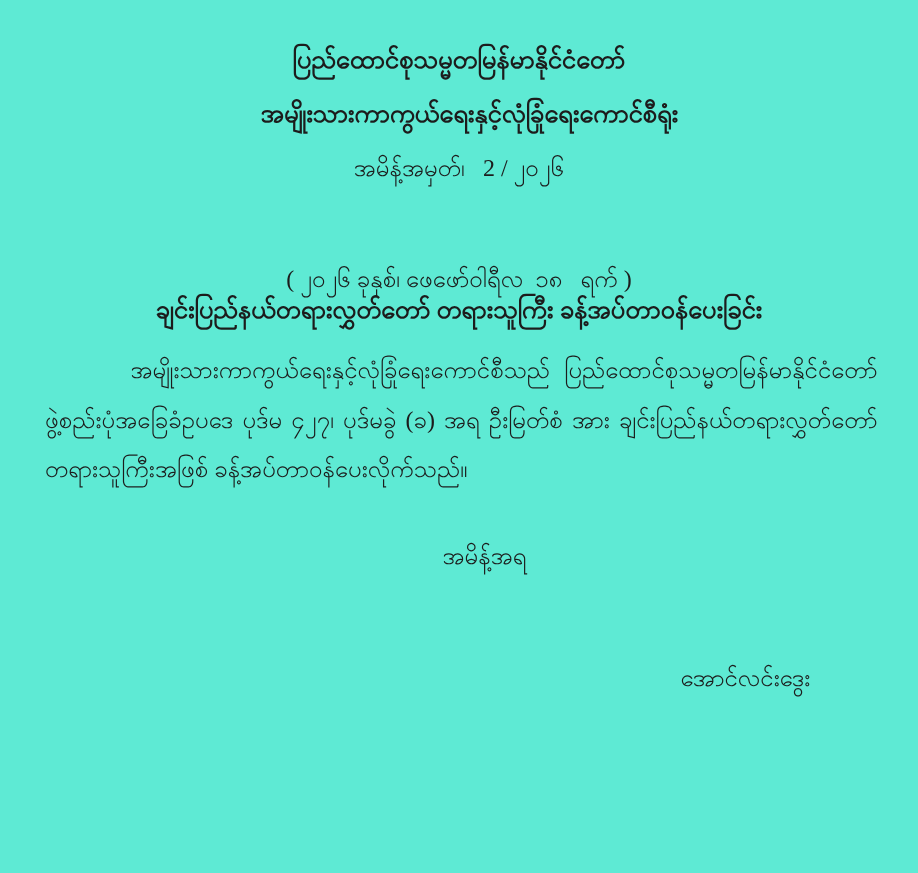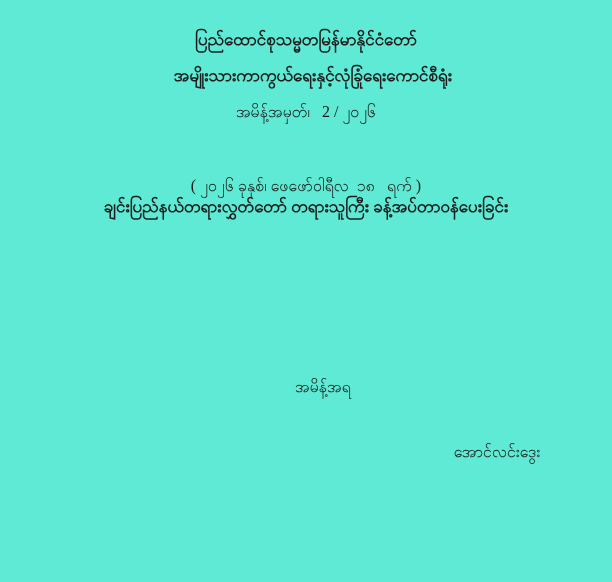--- a/index.html
+++ b/index.html
@@ -38,21 +38,21 @@
     position: absolute;
     top: 231px;
     left: 30px;
     right: 27px;
     font-size: 16px;
     line-height: 33px;
     text-align: justify;
     text-indent: 57px;
   }
   .by-order {
-    top: 376px;
+    top: 360px;
     padding-left: 34px; 
   }
   .signature-block {
     position: absolute;
     top: 441px;
     left: 397px;
     width: 200px;
     text-align: center;
     font-size: 16px;
   }
@@ -69,20 +69,21 @@
 
   <div class="line bold office-title">အမျိုးသားကာကွယ်ရေးနှင့်လုံခြုံရေးကောင်စီရုံး</div>
 
   <div class="line order-number">အမိန့်အမှတ်၊   2 / ၂၀၂၆</div>
 
 
   <div class="line gregorian-date">( ၂၀၂၆ ခုနှစ်၊ ဖေဖော်ဝါရီလ  ၁၈   ရက် )</div>
 
   <div class="line bold subject-line">ချင်းပြည်နယ်တရားလွှတ်တော် တရားသူကြီး ခန့်အပ်တာဝန်ပေးခြင်း</div>
 
+  <div class="body-paragraph">အမျိုးသားကာကွယ်ရေးနှင့်လုံခြုံရေးကောင်စီသည် ပြည်ထောင်စုသမ္မတမြန်မာနိုင်ငံတော် ဖွဲ့စည်းပုံအခြေခံဥပဒေ ပုဒ်မ ၄၂၇၊ ပုဒ်မခွဲ (ခ) အရ ဦးမြတ်စံ အား ချင်းပြည်နယ်တရားလွှတ်တော် တရားသူကြီးအဖြစ် ခန့်အပ်တာဝန်ပေးလိုက်သည်။</div>
 
   <div class="line by-order">အမိန့်အရ</div>
 
   <div class="signature-block">
     <div class="sig-name">အောင်လင်းဒွေး</div>
   </div>
 
 </div>
 
 </body></html>

